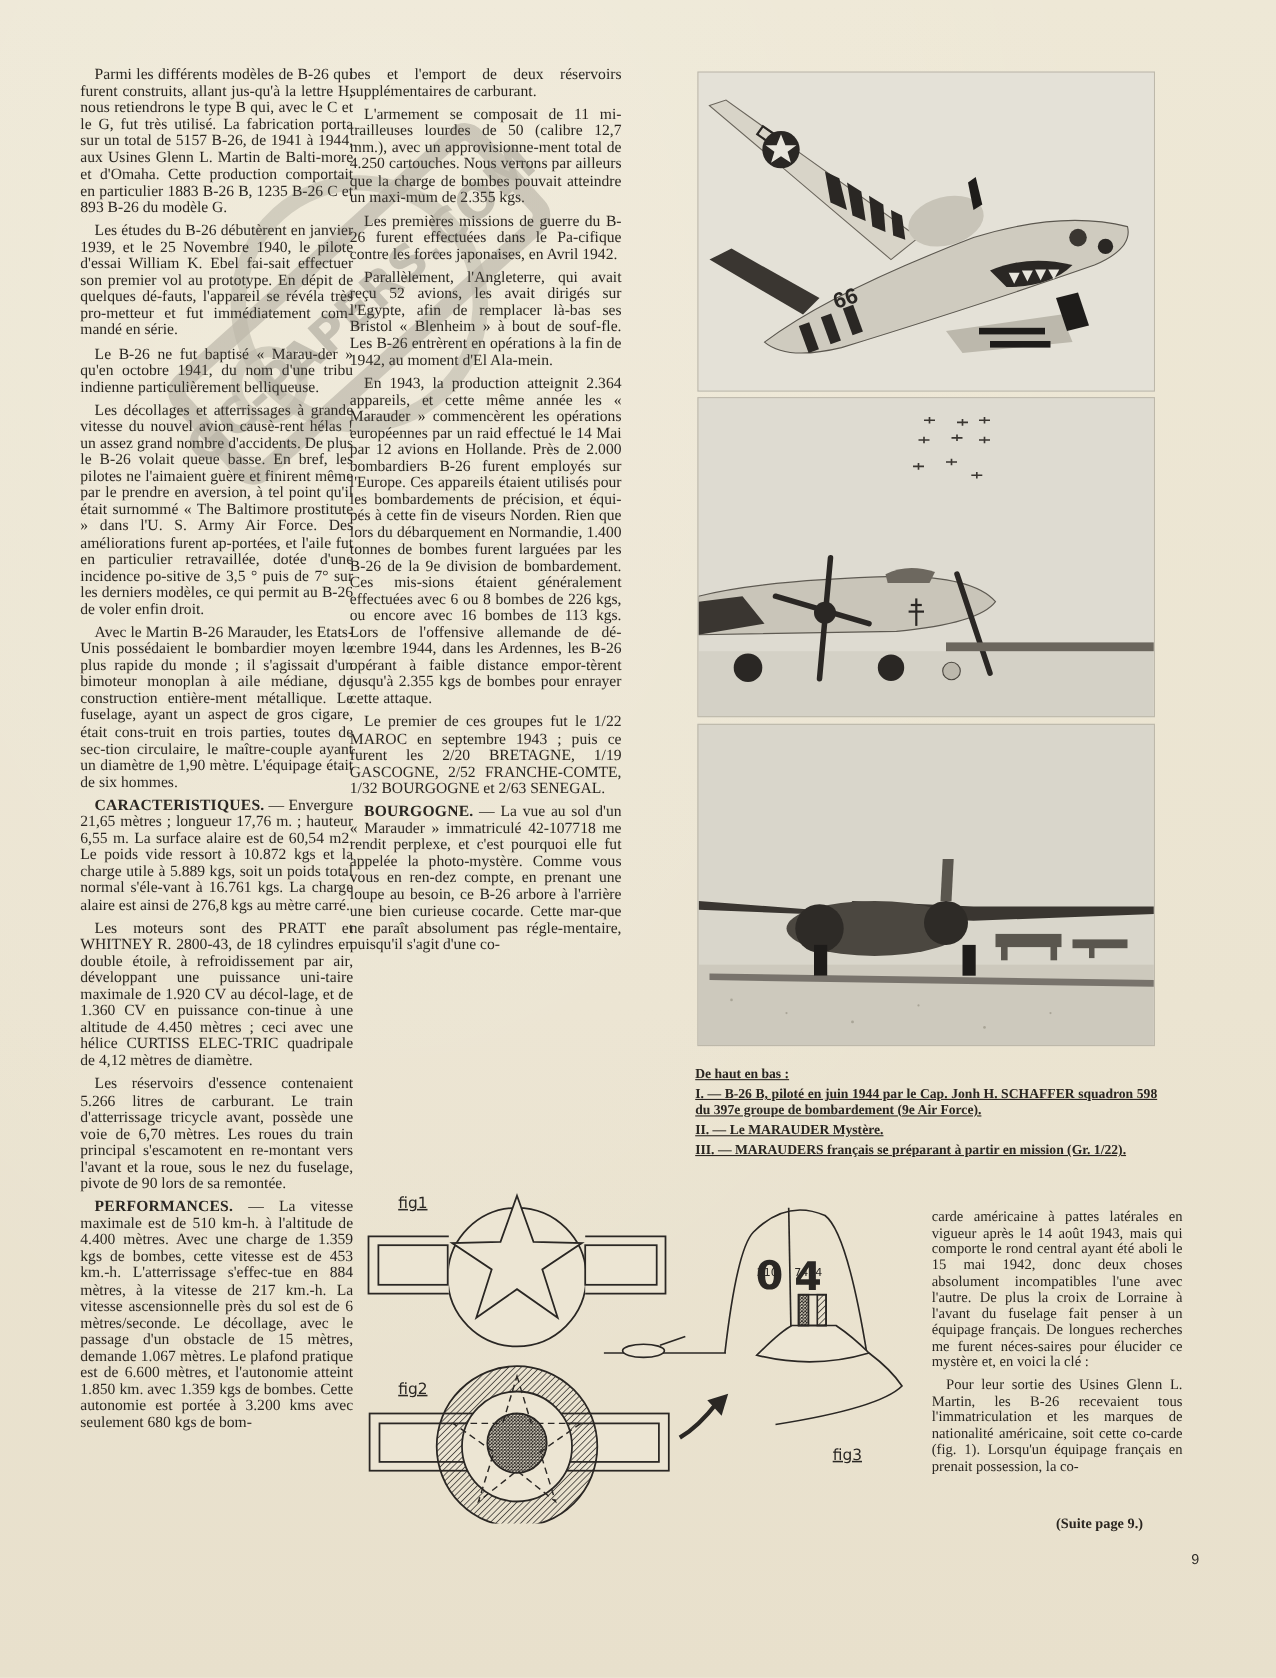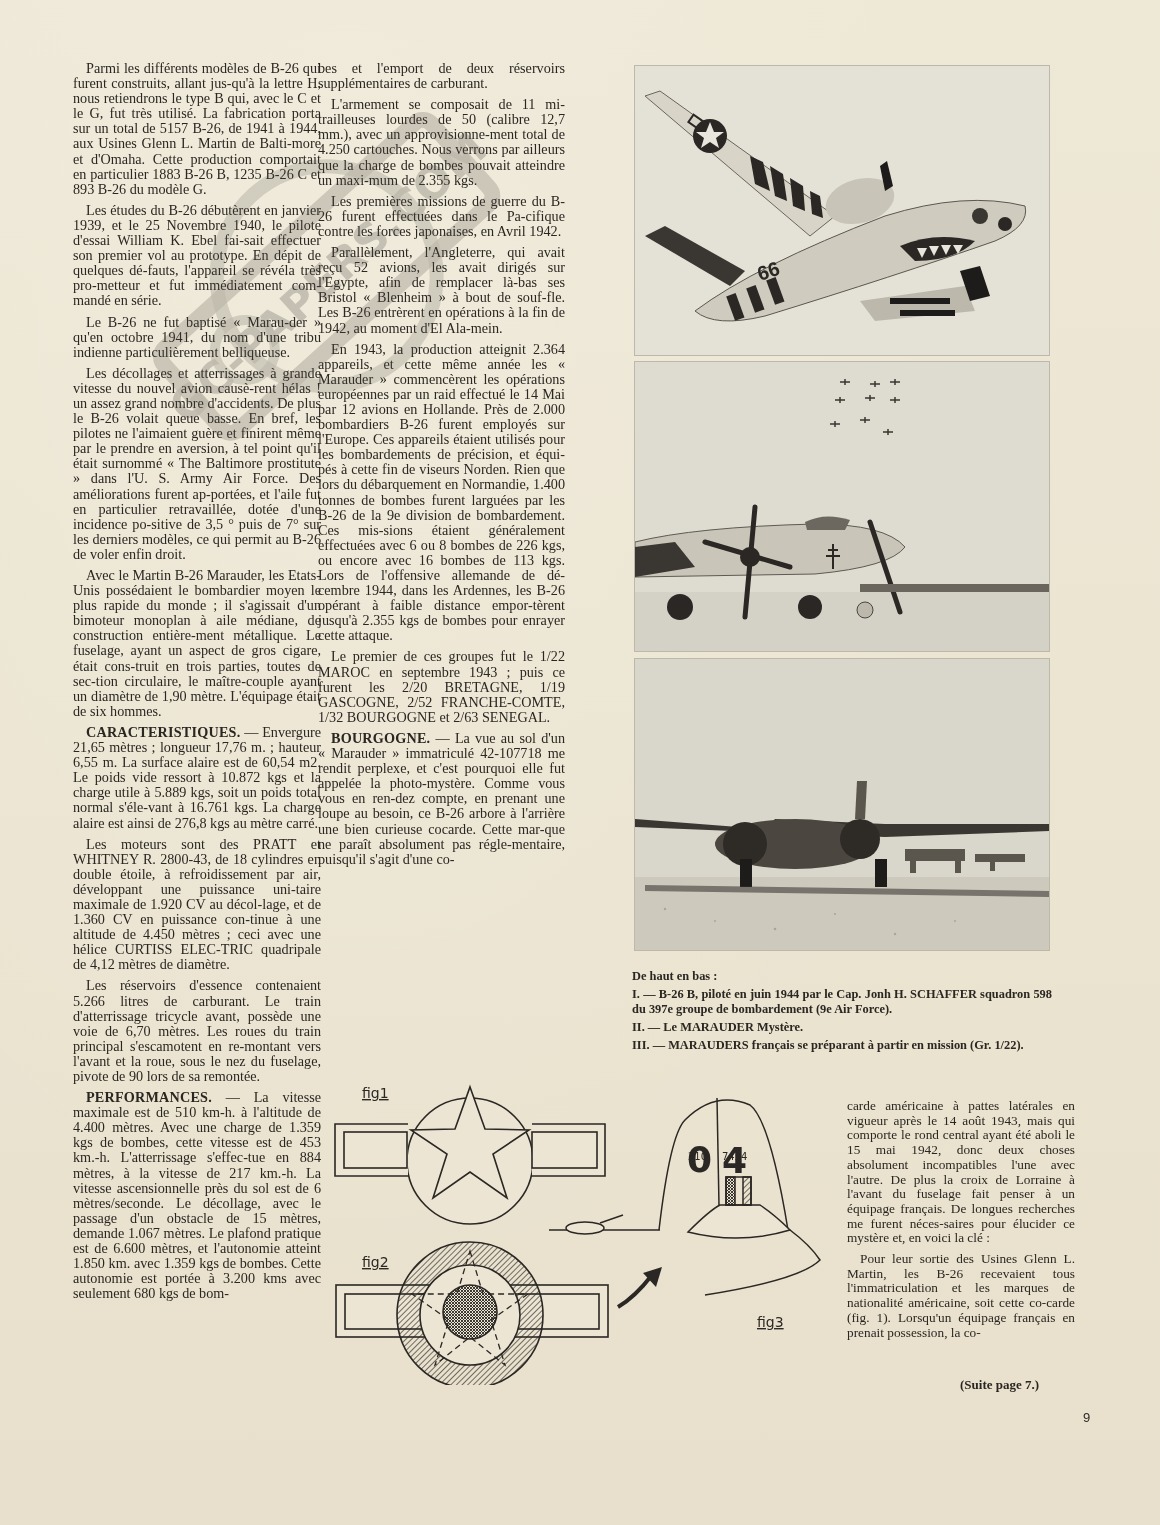--- a/index.html
+++ b/index.html
@@ -36,21 +36,21 @@
     }
     #photo1 { top: 65px; height: 289px; background: #e2dfd5; }
     #photo2 { top: 361px; height: 289px; background: #dcd9cf; }
     #photo3 { top: 658px; height: 291px; background: #d6d3c8; }
     .photo svg { width: 100%; height: 100%; display: block; }
 
     #captions {
       position: absolute; left: 632px; top: 969px; width: 420px;
       font-weight: bold; font-size: 12.4px; line-height: 14.3px;
     }
-    #captions .cap { margin: 0 0 4px 0; text-align: justify; }
+    #captions .cap { margin: 0 0 4px 0; text-align: justify; text-decoration: underline; }
 
     #figures { position: absolute; left: 330px; top: 1075px; width: 515px; height: 310px; }
     #figures svg { width: 100%; height: 100%; display: block; }
 
     #suite {
       position: absolute; left: 960px; top: 1377px;
       font-weight: bold; font-size: 13px;
     }
     #page-number {
       position: absolute; left: 1083px; top: 1410px;
@@ -276,21 +276,21 @@
       <rect x="413" y="102" width="8" height="28" fill="url(#hatch)"></rect>
     </g>
     <text x="357" y="97" font-family="DejaVu Sans, sans-serif" font-size="36" font-weight="bold" fill="#2a2724">0</text>
     <text x="392" y="98" font-family="DejaVu Sans, sans-serif" font-size="36" font-weight="bold" fill="#2a2724">4</text>
     <text x="358" y="85" font-family="DejaVu Sans, sans-serif" font-size="10" fill="#2a2724">210</text>
     <text x="392" y="85" font-family="DejaVu Sans, sans-serif" font-size="10" fill="#2a2724">7454</text>
     <text x="427" y="252" font-family="DejaVu Sans, sans-serif" font-size="14" fill="#2a2724" text-decoration="underline">fig3</text>
   </svg>
 </div>
 
-<div id="suite">(Suite page 7.)</div>
+<div id="suite">(Suite page 9.)</div>
 <div id="page-number">9</div>
 
 <div id="watermark">
   <svg viewBox="0 0 440 420">
     <g transform="rotate(-42 220 210)" fill="none" stroke="#55514a">
       <rect x="40" y="150" width="360" height="110" rx="12" stroke-width="16" opacity="0.7"></rect>
       <circle cx="220" cy="205" r="110" stroke-width="14" opacity="0.6"></circle>
       <circle cx="110" cy="205" r="30" stroke-width="10" opacity="0.6"></circle>
       <text x="220" y="222" text-anchor="middle" font-family="DejaVu Sans, sans-serif" font-size="44" font-weight="bold" fill="#55514a" stroke="none" opacity="0.85">GC-PAPERS.COM</text>
     </g>

